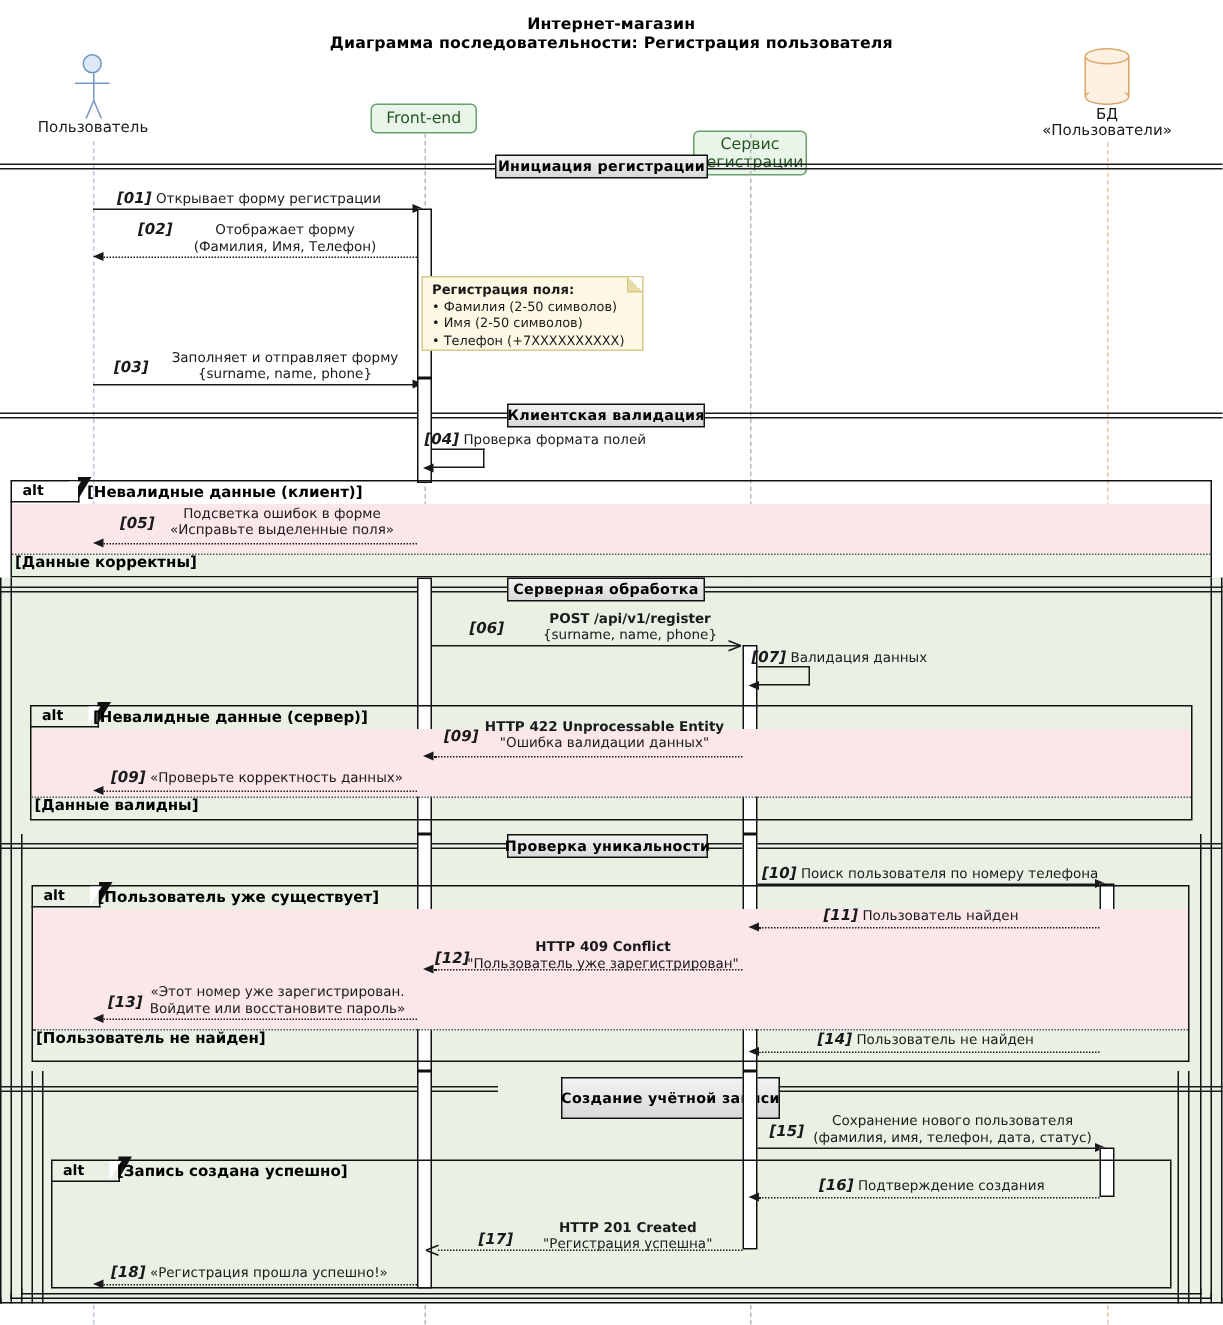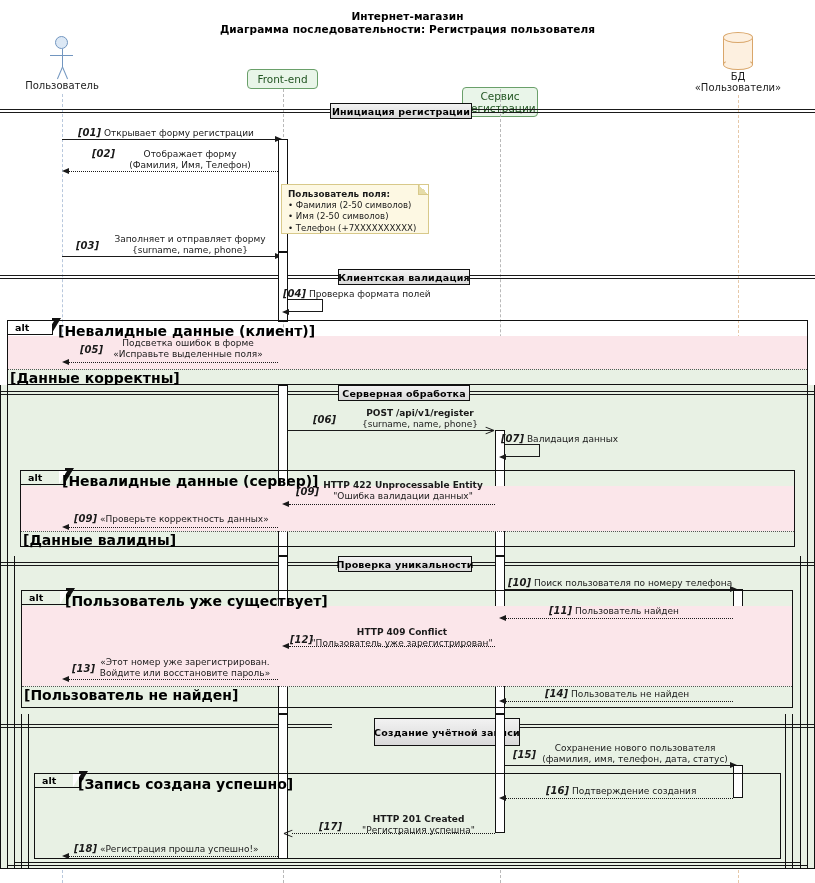--- a/index.html
+++ b/index.html
@@ -67,21 +67,21 @@
     font-size:9.5px;font-weight:bold;display:flex;align-items:center;
     padding-left:8px;color:#000;
   }
   .frame-tab:after{
     content:"";position:absolute;right:-9px;top:-1.6px;width:0;height:0;
     border-left:9px solid #111;border-bottom:15px solid transparent;
   }
   .frame-tab .tabinner{position:relative;z-index:2;}
   .tab-notch{position:absolute;width:0;height:0;
     border-left:8px solid #fff;border-bottom:13px solid transparent;}
-  .guard{position:absolute;font-size:14px;font-weight:bold;color:#000;white-space:nowrap;}
+  .guard{position:absolute;font-size:10px;font-weight:bold;color:#000;white-space:nowrap;}
   .seg{position:absolute;}
   .seg.pink{background:#fbe6ea;}
   .seg.green{background:#e8f1e4;}
   .elseline{position:absolute;height:0;border-top:1.3px dotted #555;}
 
   
   .act{position:absolute;background:#ffffff;border:1.3px solid #111;box-sizing:border-box;}
 
   
   .mline{position:absolute;height:0;}
@@ -179,21 +179,21 @@
   <div class="mlabel" style="left:92px;top:148px;">
     <span class="num">[02]</span>
   </div>
   <div class="mlabel ctr" style="left:110px;top:149px;width:160px;">
     <div>Отображает форму</div>
     <div>(Фамилия, Имя, Телефон)</div>
   </div>
 
   <div class="note" style="left:281px;top:184px;width:148px;height:50px;">
     <div class="fold"></div>
-    <b>Пользователь поля:</b>
+    <b>Регистрация поля:</b>
     <div>• Фамилия (2-50 символов)</div>
     <div>• Имя (2-50 символов)</div>
     <div>• Телефон (+7XXXXXXXXXX)</div>
   </div>
 
   <div class="mline solid" style="left:62px;top:256px;width:214px;"></div>
   <div class="arw right" style="left:275px;top:252.5px;"></div>
   <div class="mlabel" style="left:76px;top:240px;">
     <span class="num">[03]</span>
   </div>

